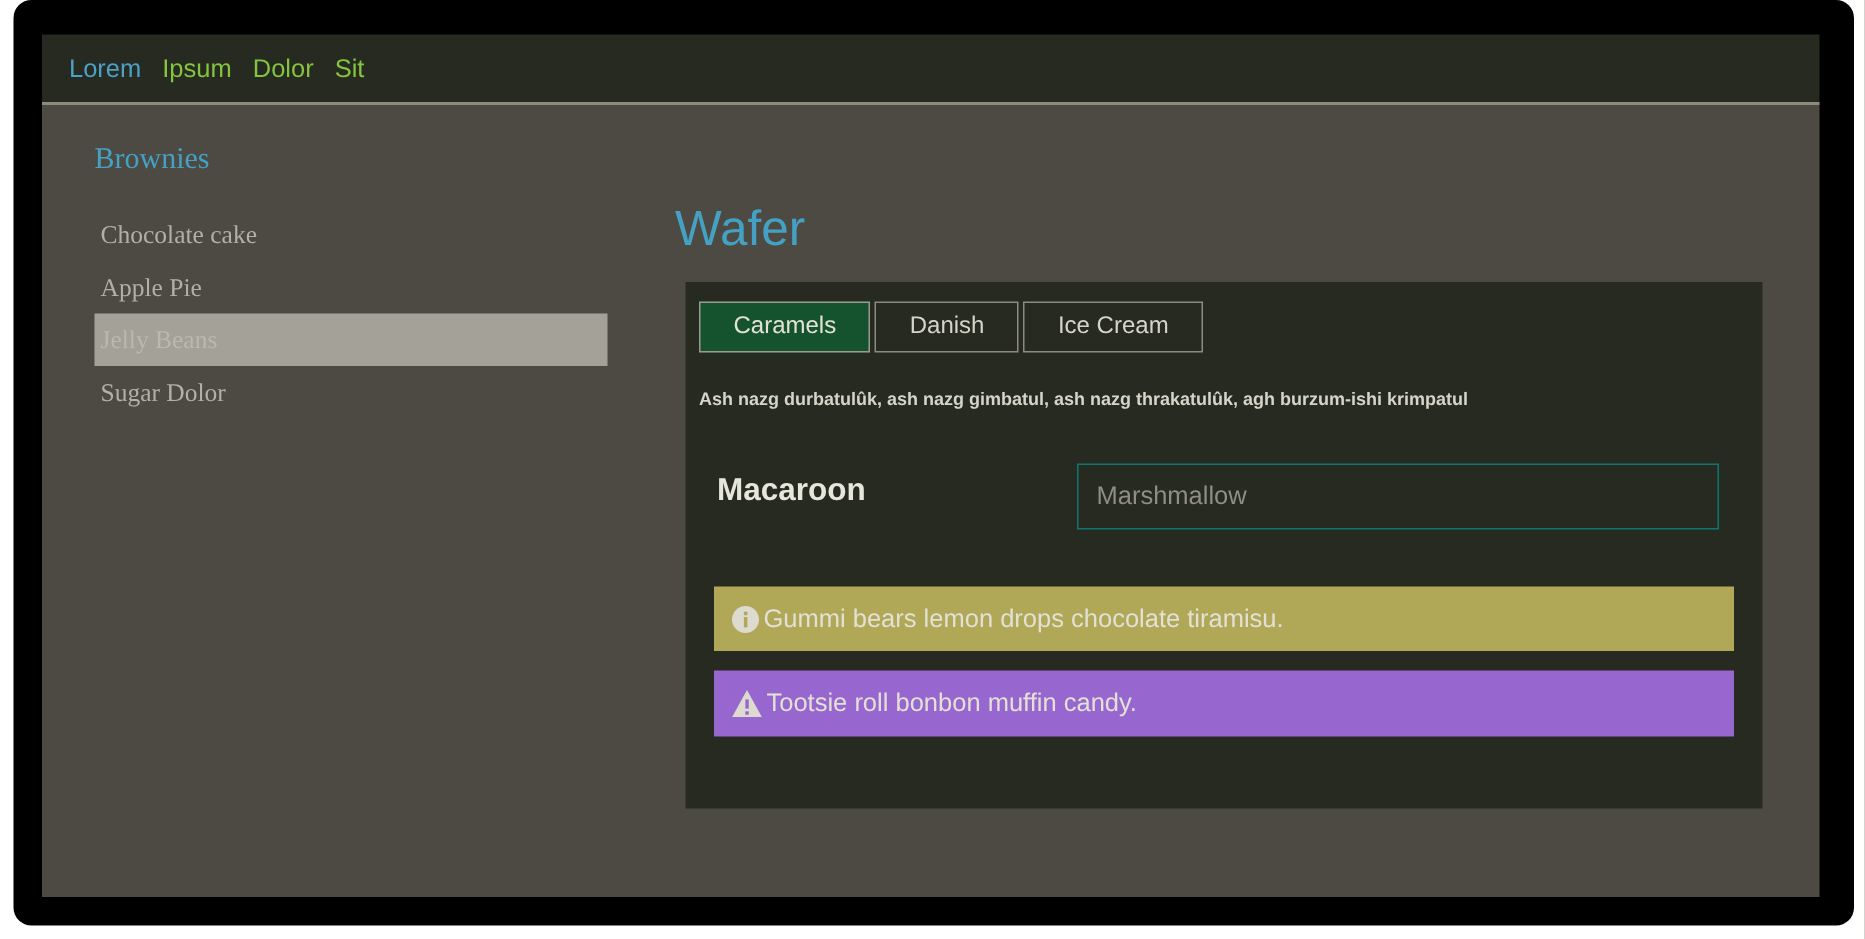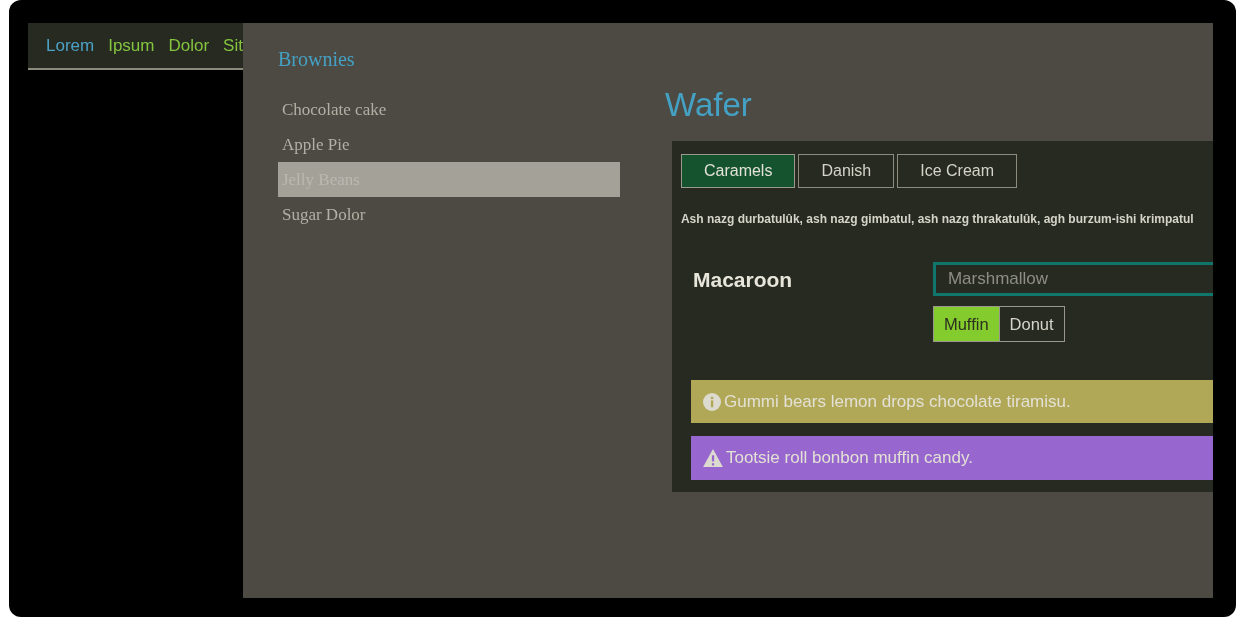--- a/index.html
+++ b/index.html
@@ -1,20 +1,20 @@
 <!DOCTYPE html>
 <html><head>
 <meta charset="utf-8">
 <style>
   * { margin:0; padding:0; box-sizing:border-box; }
   html,body { width:1243px; height:626px; background:#ffffff;
     font-family:"Liberation Sans", sans-serif; }
   .frame { position:absolute; left:9px; top:0; width:1227px; height:617px;
     background:#000000; border-radius:12px; padding:23px 23px 19px 19px; }
-  .app { width:100%; height:100%; display:flex; flex-direction:row; }
+  .app { width:100%; height:100%; display:flex; flex-direction:column; }
 
   
   .navbar { height:47px; flex:none; background:#262a21;
     border-bottom:2px solid #8d8b7e; display:flex; align-items:center;
     padding-left:18px; gap:14px; }
   .nav-link { font-size:17px; color:#84c43e; cursor:pointer; text-decoration:none; }
   .nav-link.current { color:#4ba1c6; }
 
   
   .page-body { flex:1; background:#4c4a42; display:flex; overflow:hidden; }
@@ -40,22 +40,22 @@
     padding:0 22px; font-size:16px; background:transparent;
     border:1px solid #8d8b7e; color:#d6d4c8; cursor:pointer; }
   .tab.active { background:#14532d; border-color:#9c9a8e; color:#e4e2d6; }
 
   .panel-paragraph { margin-top:20px; font-size:12px; line-height:22px;
     color:#d6d4c8; white-space:nowrap;font-weight:bold; }
 
   .form-row { display:flex; margin-top:32px; }
   .form-label { width:252px; flex:none; padding:6px 0 0 12px; font-size:21px;
     font-weight:bold; color:#e8e6da; }
-  .text-input { width:428px; height:34px; background:transparent;
-    border:3px solid #0f766e; color:#d6d4c8; font-size:17px; padding:0 12px;
+  .text-input { width:428px; height:44px; background:transparent;
+    border:1px solid #0f766e; color:#d6d4c8; font-size:17px; padding:0 12px;
     font-family:inherit; outline:none; }
   .text-input::placeholder { color:#8f8d84; }
 
   .toggle-row { margin-top:10px; display:flex; }
   .toggle-btn { height:36px; display:flex; align-items:center; padding:0 10px;
     font-size:16.5px; border:1px solid #9a988c; background:transparent;
     color:#d6d4c8; cursor:pointer; font-family:inherit; }
   .toggle-btn.active { background:#84cc2e; color:#2c2f1f; }
   .toggle-btn + .toggle-btn { border-left:none; }
 
@@ -100,24 +100,20 @@
             <button class="tab">Danish</button>
             <button class="tab">Ice Cream</button>
           </div>
 
           <p class="panel-paragraph">Ash nazg durbatulûk, ash nazg gimbatul, ash nazg thrakatulûk, agh burzum-ishi krimpatul</p>
 
           <div class="form-row">
             <label class="form-label">Macaroon</label>
             <div class="form-controls">
               <input class="text-input" type="text" placeholder="Marshmallow" style="">
-              <div class="toggle-row">
-                <button class="toggle-btn active">Muffin</button>
-                <button class="toggle-btn">Donut</button>
-              </div>
             </div>
           </div>
 
           <div class="alert alert-info">
             <span class="icon">
               <svg width="18" height="18" viewBox="0 0 20 20">
                 <circle cx="10" cy="10" r="10" fill="#dddbcf"></circle>
                 <rect x="8.8" y="4.2" width="2.6" height="2.6" fill="#b0a757"></rect>
                 <rect x="8.8" y="8.2" width="2.6" height="7.6" fill="#b0a757"></rect>
               </svg>

